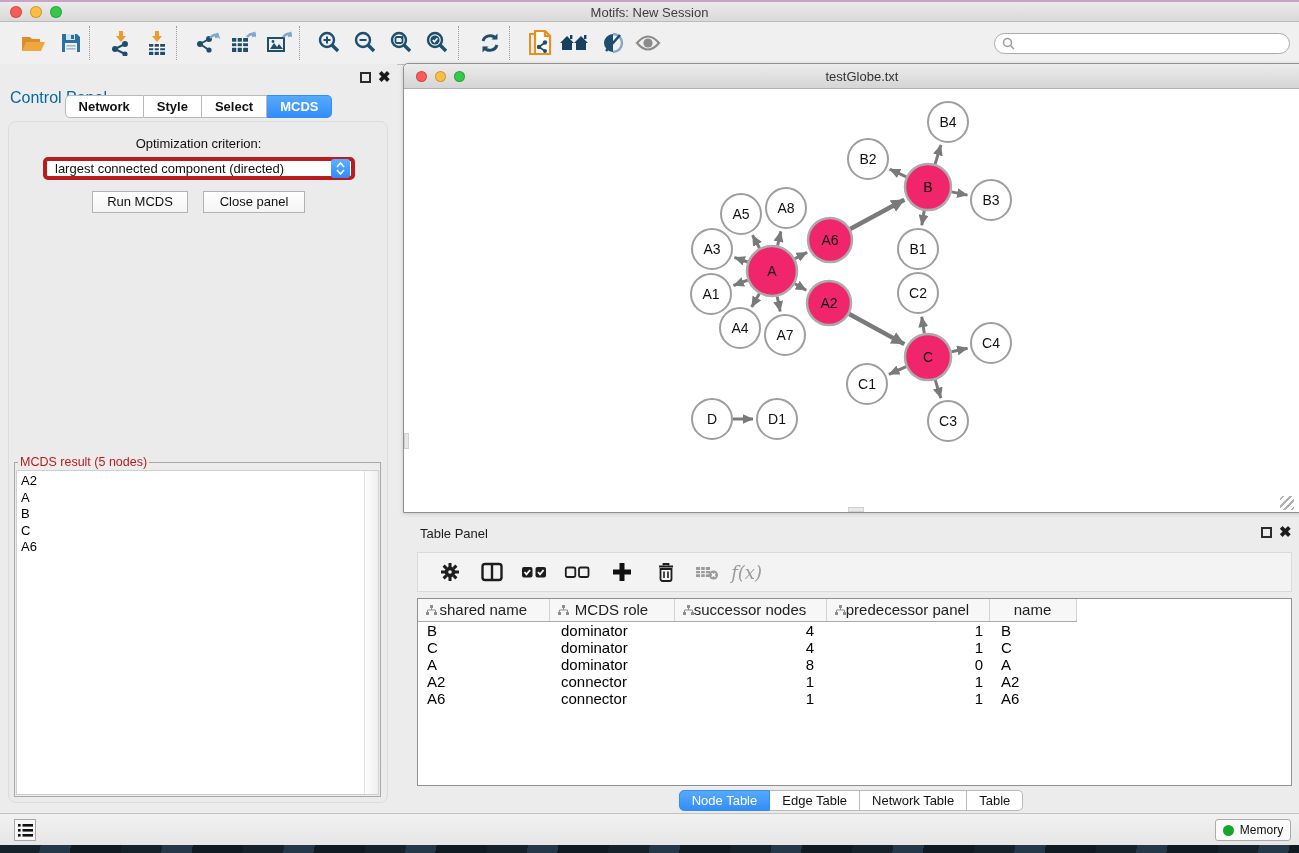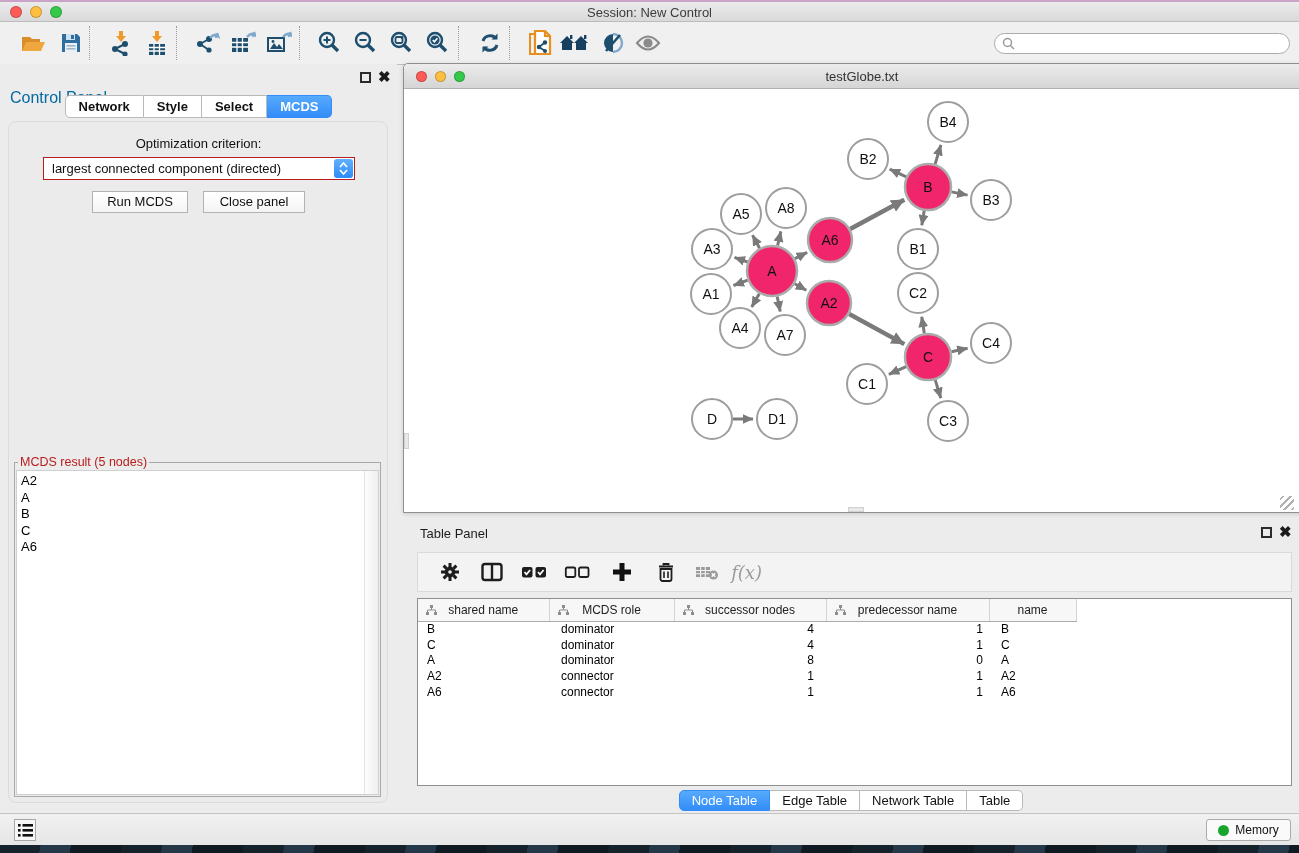--- a/index.html
+++ b/index.html
@@ -38,21 +38,21 @@
     font-size:13px; font-weight:600; color:#111; cursor:default; }
   .seg .tab:first-child { border-left:1px solid #b9b9b9; border-radius:5px 0 0 5px; }
   .seg .tab:last-child { border-radius:0 5px 5px 0; }
   .seg .tab.active { background:linear-gradient(#57aafc,#338df8); border-color:#338df8; color:#fff; }
   .cp-tabs { position:absolute; left:0; top:31px; width:100%; text-align:center; }
 
   .cp-inner { position:absolute; left:8px; top:57px; width:380px; height:682px; background:#ebebeb;
     border:1px solid #dcdcdc; border-radius:8px; }
   .opt-label { position:absolute; left:0; top:72px; width:100%; text-align:center; font-size:13px; color:#111; }
   .dropdown { position:absolute; left:43px; top:93px; width:312px; height:23px; background:#fff;
-    border:1px solid #b91c1c; border-radius:0; display:flex; align-items:center; }
+    border:4px solid #b91c1c; border-radius:5px; display:flex; align-items:center; }
   .dropdown .dval { flex:1; font-size:13px; padding-left:8px; color:#111; white-space:nowrap; }
   .dropdown .stepper { width:19px; height:19px; margin-right:1px; border-radius:3px;
     background:linear-gradient(#5fb0fd,#2f8cf8); display:flex; flex-direction:column; align-items:center; justify-content:center; gap:1px; }
   .cp-btn { position:absolute; top:127px; height:22px; background:linear-gradient(#ffffff,#f4f4f4);
     border:1px solid #b2b2b2; border-radius:0; font-size:13px; color:#111; text-align:center; line-height:20px; }
   .run-btn { left:92px; width:96px; } .closep-btn { left:203px; width:102px; }
 
   fieldset.mcds { position:absolute; left:14px; top:391px; width:367px; height:342px;
     border:1px solid #a8a8a8; padding:1px; background:#ececec; }
   fieldset.mcds legend { font-size:12.5px; color:#b91c1c; padding:0 2px; margin-left:2px; }
@@ -80,57 +80,57 @@
   .table-panel { position:absolute; left:403px; top:518px; width:896px; height:295px; background:#ececec; }
   .tp-title { position:absolute; left:17px; top:8px; font-size:13px; color:#1c1c1c; }
   .tp-float { left:858px; top:9px; } .tp-close { left:876px; top:6px; }
   .tp-toolbar { position:absolute; left:14px; top:34px; width:875px; height:40px; background:#f3f3f3;
     border:1px solid #dadada; display:flex; align-items:center; gap:17px; padding-left:17px; }
   .tp-toolbar .tbtn { width:26px; }
   .fx { font-family:"DejaVu Serif", serif; font-style:italic; font-size:18px; color:#9a9a9a; }
 
   .table-wrap { position:absolute; left:14px; top:80px; width:875px; height:188px; background:#fff;
     border:1px solid #8f8f8f; overflow:hidden; }
-  table.ntable { border-collapse:collapse; table-layout:fixed; width:875px; font-size:12px; }
+  table.ntable { border-collapse:collapse; table-layout:fixed; width:875px; font-size:15px; }
   .ntable th { position:relative; height:22px; background:#f7f7f7; font-weight:normal; color:#222;
     border-right:1px solid #d4d4d4; border-bottom:1px solid #ababab; text-align:center; }
   .ntable th.filler { background:#fff; border-right:none; border-bottom:none; }
   .ntable th .hicon { position:absolute; left:8px; top:6px; }
   .ntable td { height:15.7px; color:#000; white-space:nowrap; overflow:hidden; }
   .ntable td.c0 { padding-left:9px; } .ntable td.c1 { padding-left:12px; }
   .ntable td.c2 { text-align:right; padding-right:12px; } .ntable td.c3 { text-align:right; padding-right:6px; }
   .ntable td.c4 { padding-left:12px; }
   .tp-tabs { position:absolute; left:0; top:272px; width:100%; text-align:center; }
   .tp-tabs .tab { font-weight:normal; padding:2px 12px; }
 
   
   .statusbar { position:absolute; left:0; top:813px; width:100%; height:32px;
     background:linear-gradient(#f1f1f1,#e6e6e6); border-top:1px solid #c3c3c3; }
   .list-btn { position:absolute; left:14px; top:5px; width:22px; height:22px; background:#f7f7f7;
     border:1px solid #a8a8a8; display:flex; align-items:center; justify-content:center; }
-  .mem-btn { position:absolute; right:8px; top:5px; width:85px; height:22px; background:#fafafa;
+  .mem-btn { position:absolute; right:8px; top:5px; width:76px; height:22px; background:#fafafa;
     border:1px solid #ababab; border-radius:3px; display:flex; align-items:center; justify-content:center; gap:6px;
     font-size:12px; color:#111; }
   .mem-dot { width:11px; height:11px; border-radius:50%; background:#17a62d; }
   .desktop-strip { position:absolute; left:0; top:845px; width:100%; height:8px;
     background:repeating-linear-gradient(100deg,#15222c 0 40px,#24384a 40px 70px,#101a22 70px 120px); }
 </style>
 </head>
 <body>
 
 <div id="app">
 
   <div class="deskline"></div>
   <div class="titlebar">
     <div class="lights">
       <span class="light red"></span>
       <span class="light yel"></span>
       <span class="light grn"></span>
     </div>
-    <div class="win-title">Session: New Control</div>
+    <div class="win-title">Motifs: New Session</div>
   </div>
 
   <div class="toolbar">
     <div class="tbtn">
       <svg width="26" height="24" viewBox="0 0 26 24">
         <path d="M2 20 L2 6 h8 l2 2 h8 v3 Z" fill="#d98e2b"></path>
         <path d="M2 20 L6 11 h19 l-4 9 Z" fill="#f0a73f"></path>
       </svg>
     </div>
     <div class="tbtn">
@@ -543,21 +543,21 @@
                   </g>
                   <path d="M5.5 3 v2 M5.5 5 H1.5 v2 M5.5 5 h4 v2" stroke="#8d8d8d" stroke-width="1" fill="none"></path>
                 </svg><span>successor nodes</span></th>
               <th><svg class="hicon" width="11" height="11" viewBox="0 0 11 11">
                   <g fill="#8d8d8d">
                     <rect x="4" y="0" width="3" height="3"></rect>
                     <rect x="0" y="7" width="3" height="3"></rect>
                     <rect x="8" y="7" width="3" height="3"></rect>
                   </g>
                   <path d="M5.5 3 v2 M5.5 5 H1.5 v2 M5.5 5 h4 v2" stroke="#8d8d8d" stroke-width="1" fill="none"></path>
-                </svg><span>predecessor name</span></th>
+                </svg><span>predecessor panel</span></th>
               <th><span>name</span></th>
               <th class="filler"></th>
             </tr>
           </thead>
         <tbody id="tbl-body">
             <tr>
               <td class="c0">B</td>
               <td class="c1">dominator</td>
               <td class="c2">4</td>
               <td class="c3">1</td>

